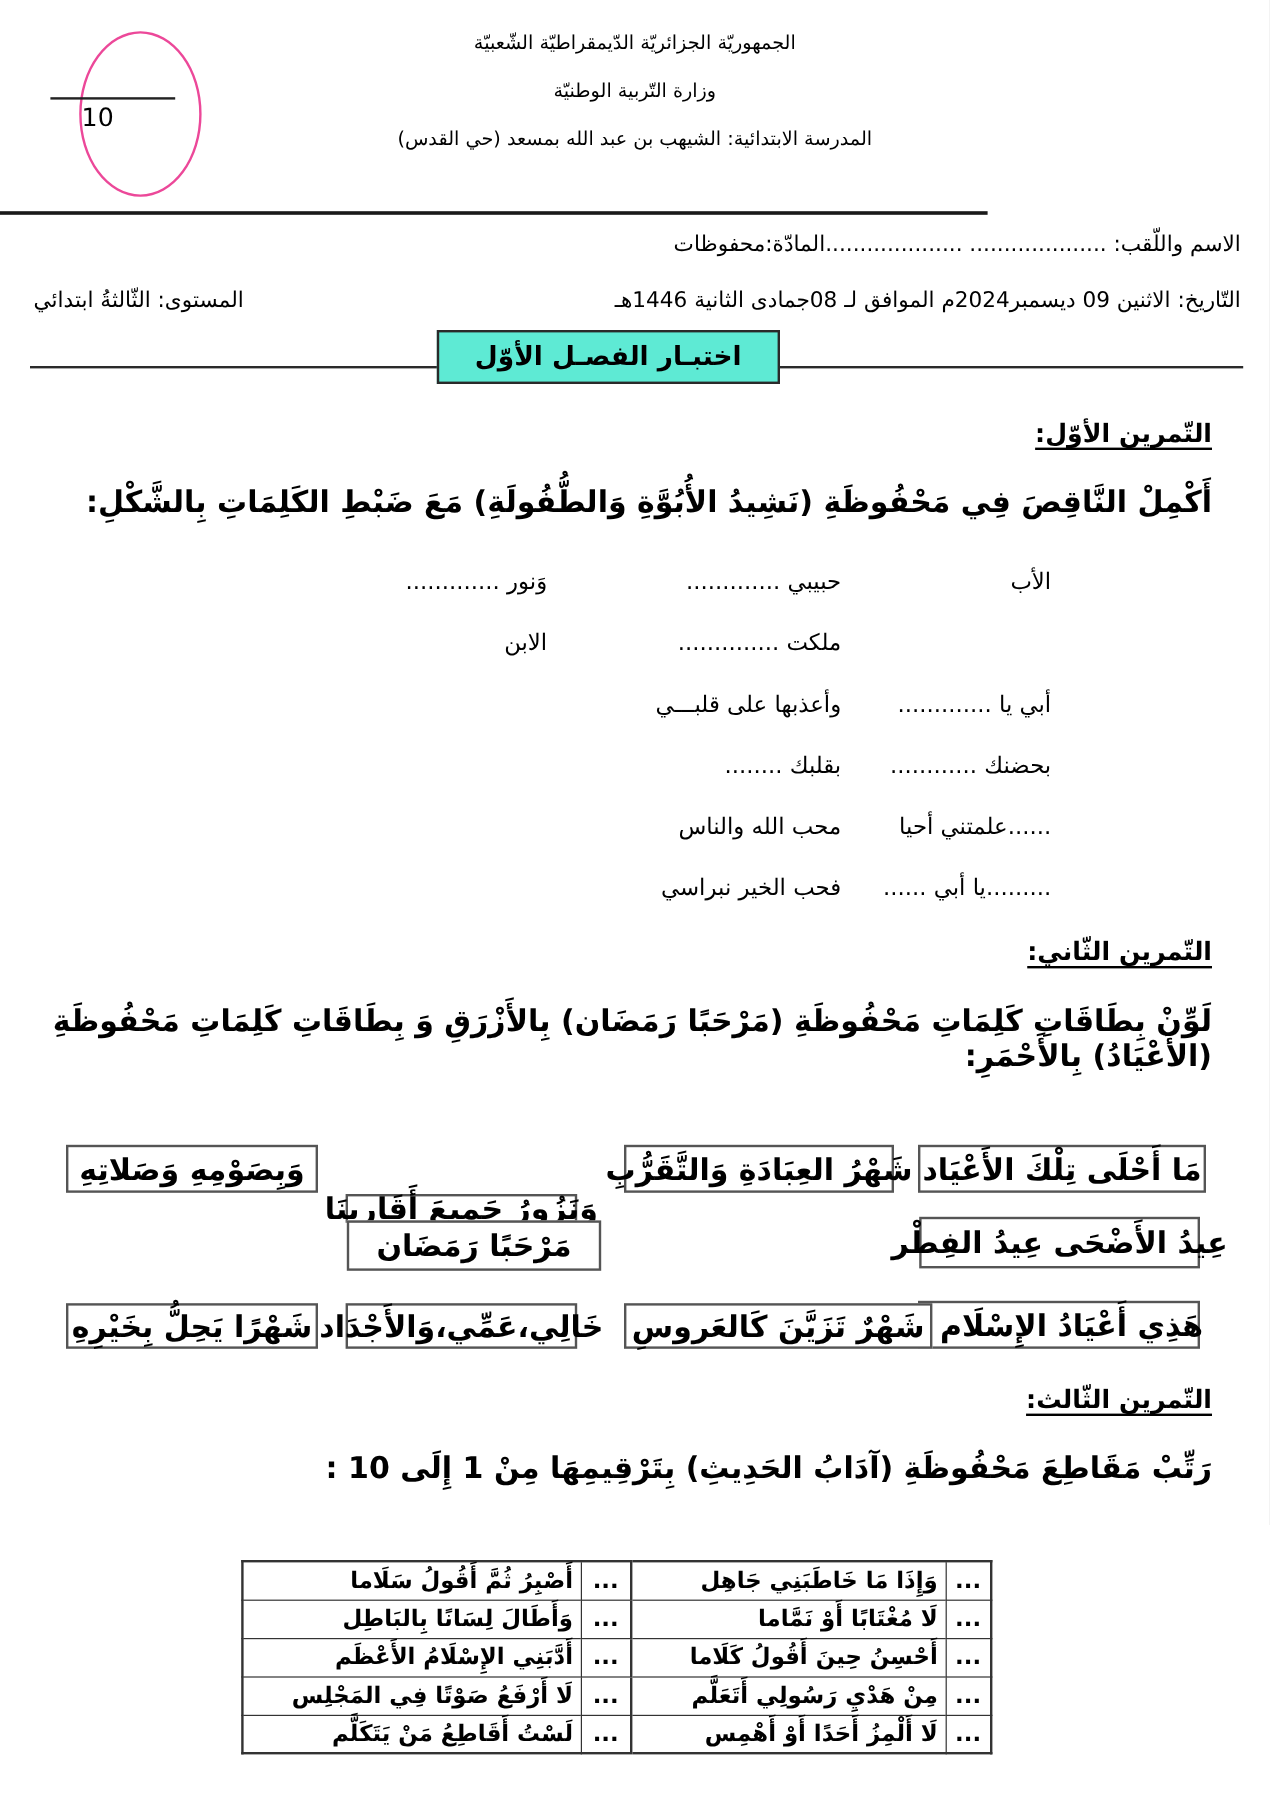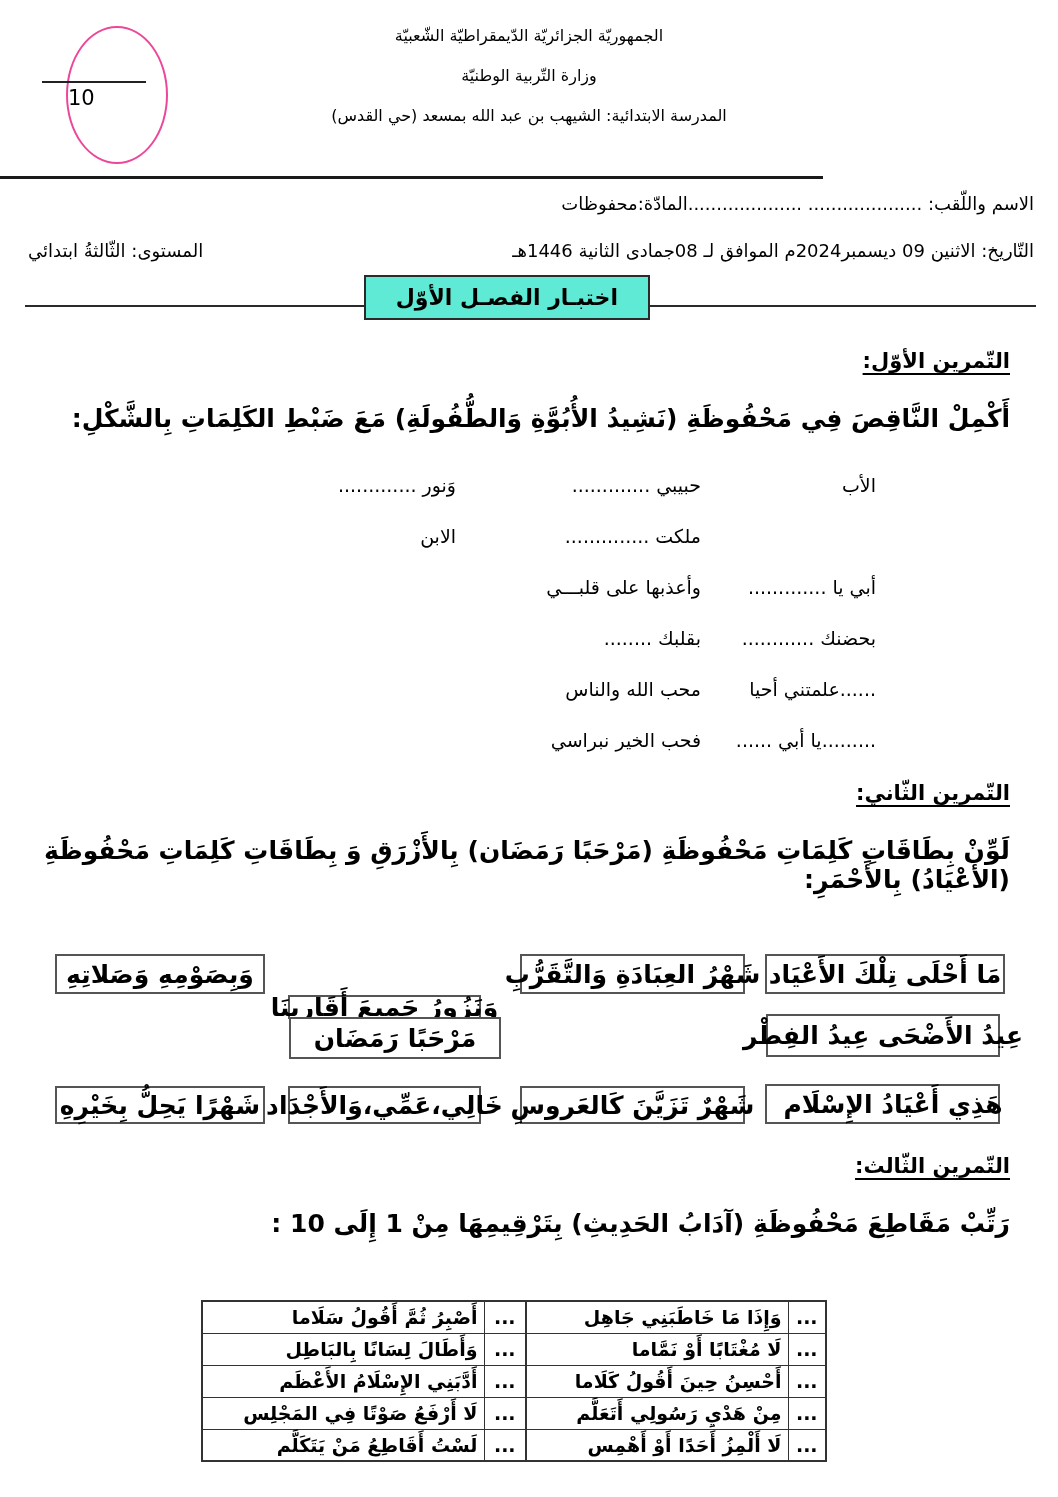--- a/index.html
+++ b/index.html
@@ -53,21 +53,21 @@
     display:flex; align-items:center; justify-content:center;
     font-size:25px; font-weight:bold; white-space:nowrap; padding:2px 6px;
   }
   .c1  { left:765px; top:8px;   width:240px; height:40px; }
   .c2  { left:520px; top:8px;   width:225px; height:40px; }
   .c3  { left:288px; top:5px;   width:193px; height:24px;margin-top:44px; }
   .c4  { left:55px;  top:8px;   width:210px; height:40px; }
   .c5  { left:766px; top:68px;  width:234px; height:43px; }
   .c6  { left:289px; top:71px;  width:212px; height:42px; }
   .c7  { left:765px; top:138px; width:235px; height:40px;padding-left:27px; }
-  .c8  { left:520px; top:140px; width:225px; height:38px; }
+  .c8  { left:520px; top:140px; width:257px; height:38px; }
   .c9  { left:288px; top:140px; width:193px; height:38px; }
   .c10 { left:55px;  top:140px; width:210px; height:38px; }
   
   .order-table {
     border-collapse:collapse; margin-top:62px; margin-right:231px;
     font-size:19px; font-weight:bold;
   }
   .order-table td { border:1.5px solid #333; height:32px; white-space:nowrap; }
   .order-table { border:2px solid #333; }
   td.dots { width:38px; text-align:center; font-weight:bold; }

